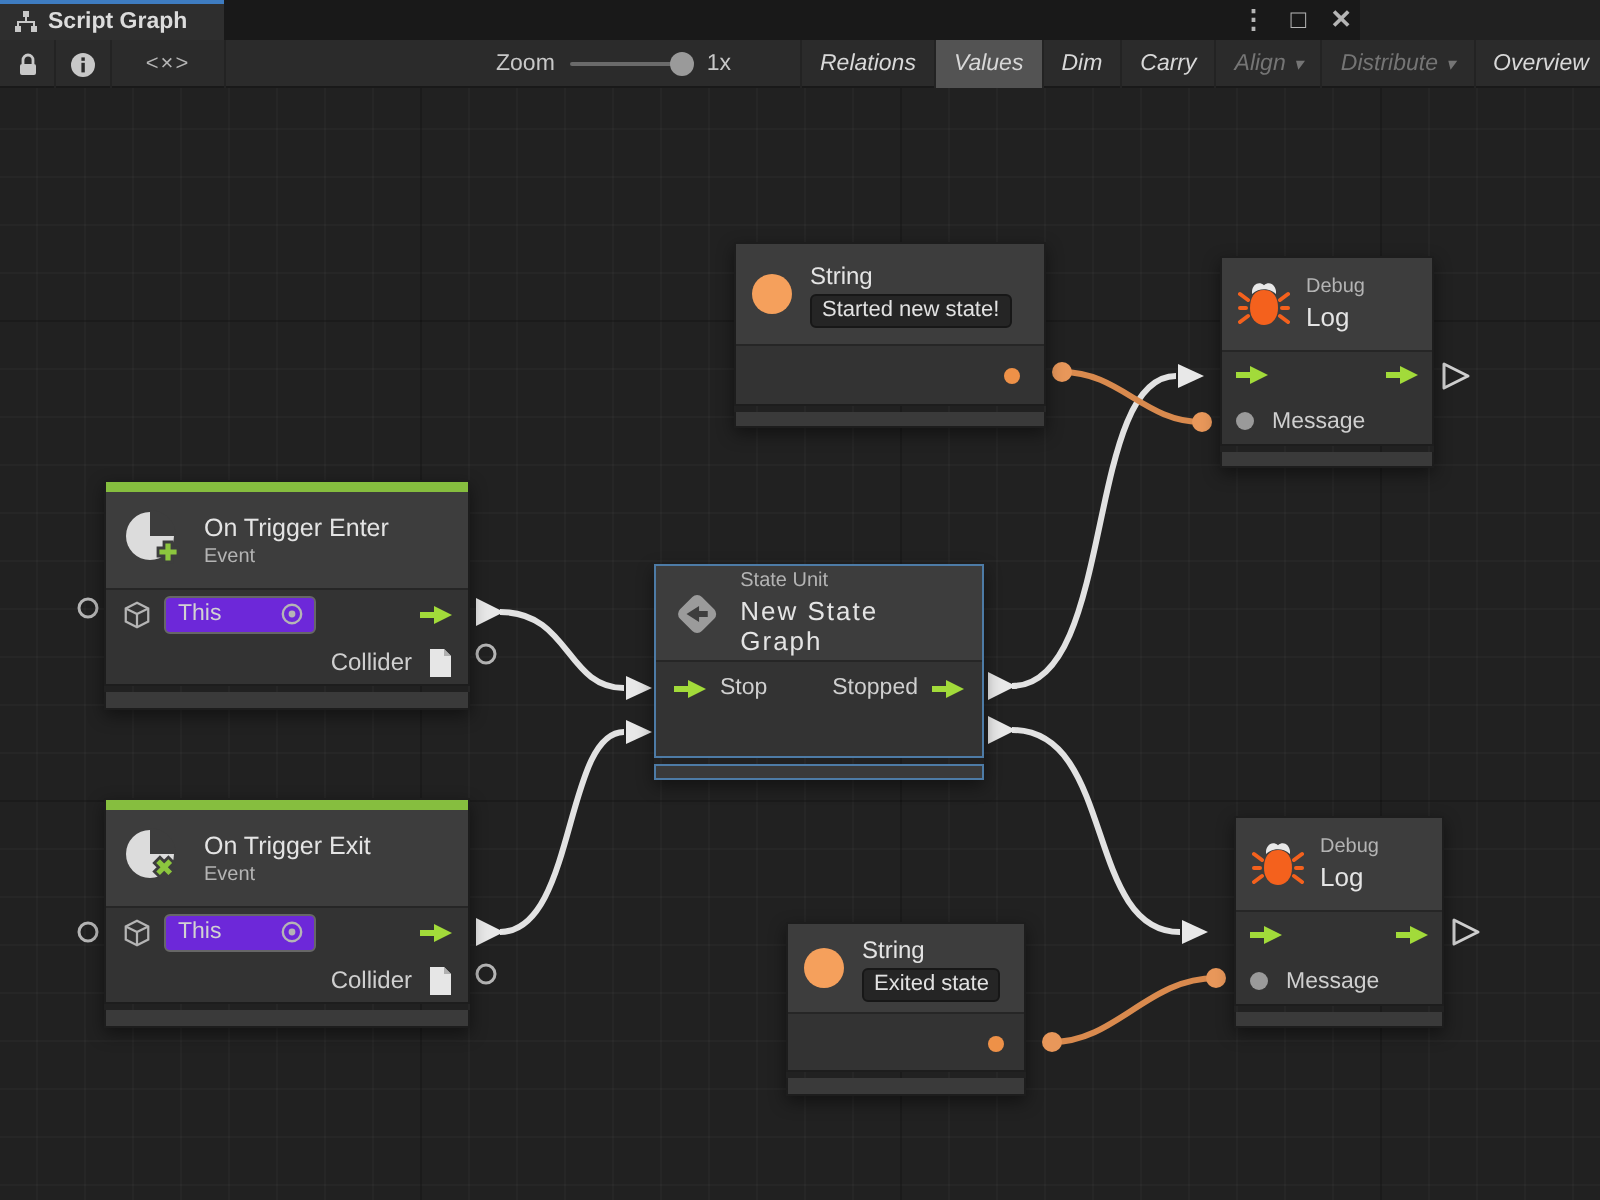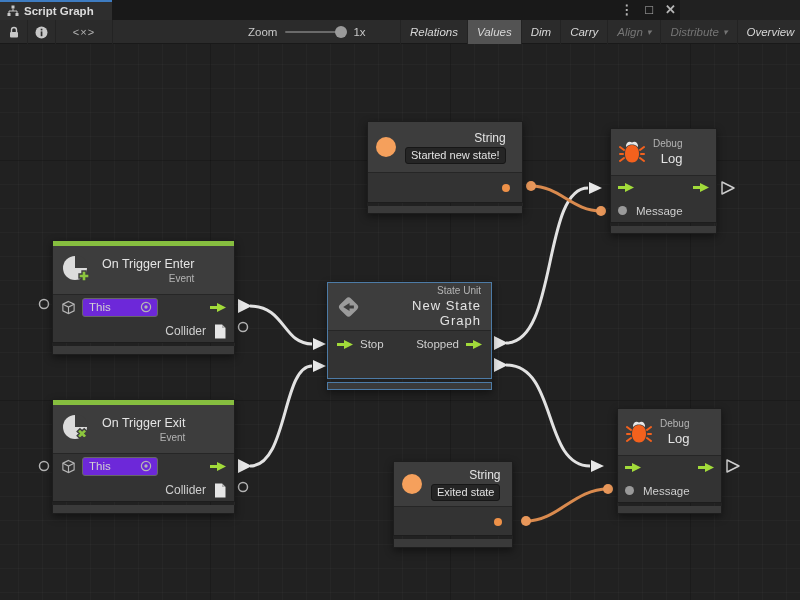--- a/index.html
+++ b/index.html
@@ -44,21 +44,21 @@
     background-position:0 116px, 210px 0, 0 20px, 18px 0; }
   .wires { position:absolute; left:0; top:0; width:800px; height:556px; }
 
   
   .node { position:absolute; box-shadow:0 3px 8px rgba(0,0,0,0.45); }
   .node-main { border:1px solid #1d1d1d; }
   .node.selected .node-main, .node.selected .node-footer { border:1px solid #4d7ba6; }
   .node-header { background:#3d3d3d; display:flex; align-items:center; padding:0 10px 0 8px; gap:9px; }
   .node-body { background:#333333; border-top:1px solid #262626; position:relative; }
   .node-footer { height:8px; background:#3a3a3a; margin-top:3px; border:1px solid #1d1d1d; border-top:none; }
-  .nh-col { display:flex; flex-direction:column; justify-content:center; gap:2px;text-align:right; }
+  .nh-col { display:flex; flex-direction:column; justify-content:center; gap:2px; }
   .nh-kind { color:#b4b4b4; font-size:10px; }
   .nh-title { color:#e4e4e4; font-size:13px; }
   .greenbar { height:6px; background:#86be3f; border:1px solid #1d1d1d; border-bottom:none; }
   .value-box { background:#252525; border:1px solid #171717; border-radius:3px; color:#e2e2e2;
     font-size:11px; padding:1px 5px 2px 5px; white-space:nowrap; }
   .row { display:flex; align-items:center; position:relative; }
   .port-label { color:#cfcfcf; font-size:11.5px; }
   .dot { border-radius:50%; }
   .field { background:#6d28d9; border:1px solid #676767; border-radius:3px; height:19px;
     display:flex; align-items:center; justify-content:space-between; padding:0 5px 0 6px;

